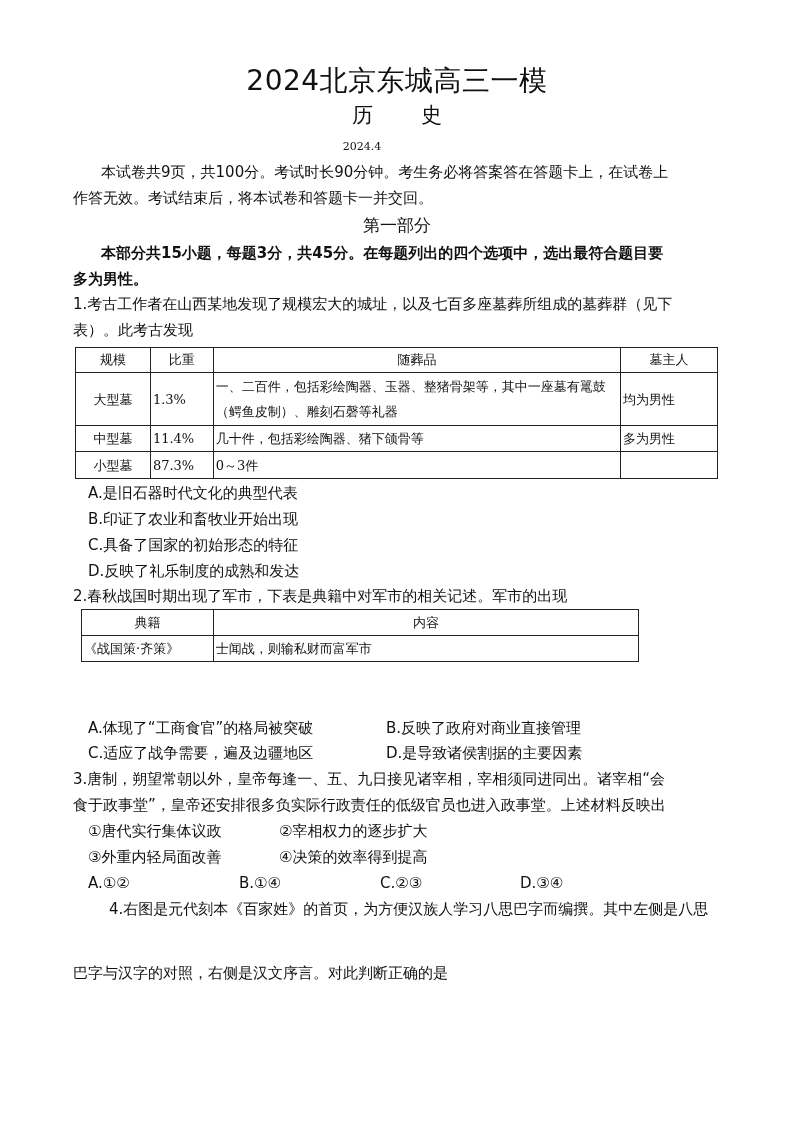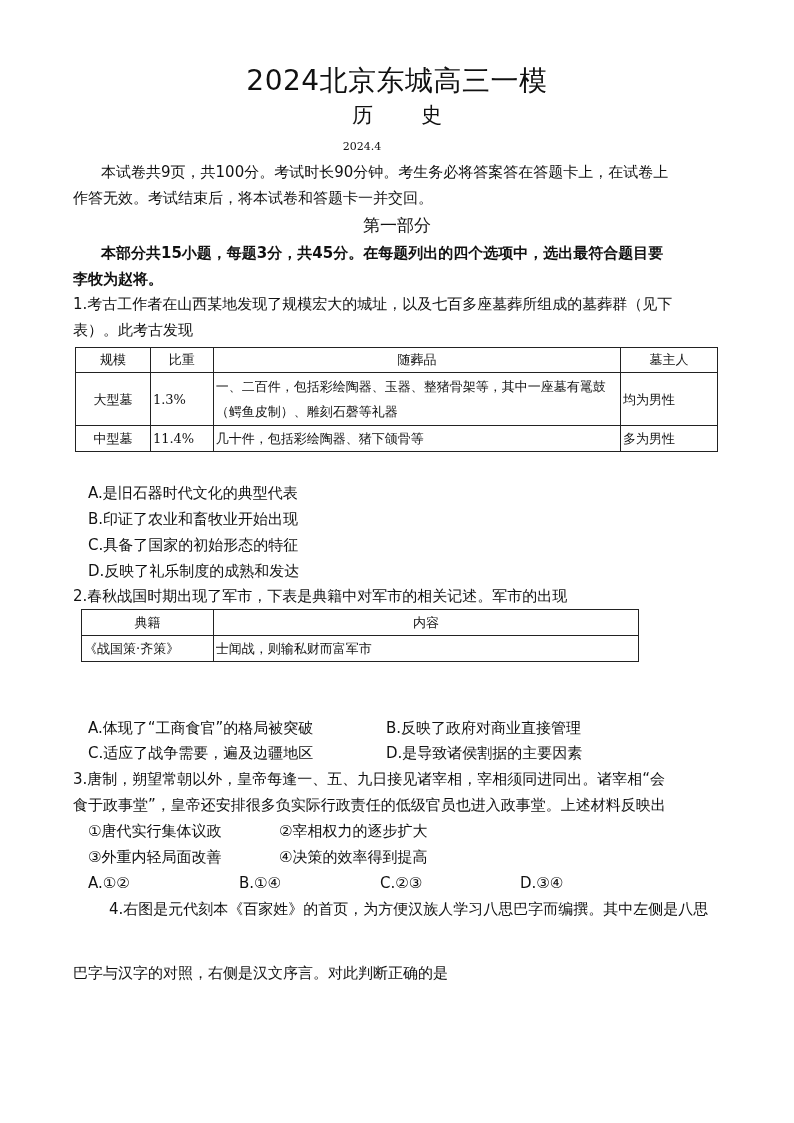--- a/index.html
+++ b/index.html
@@ -26,21 +26,21 @@
 
 <div class="abs title">2024北京东城高三一模</div>
 <div class="abs subject"><span>历</span><span>史</span></div>
 <div class="abs date">2024.4</div>
 
 <div class="abs body" style="left:101px; top:159px;">本试卷共9页，共100分。考试时长90分钟。考生务必将答案答在答题卡上，在试卷上</div>
 <div class="abs body" style="left:73px; top:185px;">作答无效。考试结束后，将本试卷和答题卡一并交回。</div>
 
 <div class="abs part">第一部分</div>
 <div class="abs body bold" style="left:101px; top:240px;">本部分共15小题，每题3分，共45分。在每题列出的四个选项中，选出最符合题目要</div>
-<div class="abs body bold" style="left:73px; top:266px;">李牧为赵将。</div>
+<div class="abs body bold" style="left:73px; top:266px;">多为男性。</div>
 
 <div class="abs body" style="left:73px; top:291px;">1.考古工作者在山西某地发现了规模宏大的城址，以及七百多座墓葬所组成的墓葬群（见下</div>
 <div class="abs body" style="left:73px; top:317px;">表）。此考古发现</div>
 
 <table class="t1" style="left:75px; top:347px; width:643px;">
   <colgroup>
       <col style="width:75px">
       <col style="width:63px">
       <col style="width:408px">
       <col style="width:97px">
@@ -56,20 +56,26 @@
     <td class="center">大型墓</td>
     <td>1.3%</td>
     <td style="white-space:normal;">一、二百件，包括彩绘陶器、玉器、整猪骨架等，其中一座墓有鼍鼓（鳄鱼皮制）、雕刻石磬等礼器</td>
     <td>均为男性</td>
   </tr>
   <tr style="height:26px;">
     <td class="center">中型墓</td>
     <td>11.4%</td>
     <td>几十件，包括彩绘陶器、猪下颌骨等</td>
     <td>多为男性</td>
+  </tr>
+  <tr style="height:27px;">
+    <td class="center">小型墓</td>
+    <td>87.3%</td>
+    <td>0～3件</td>
+    <td></td>
   </tr>
 </tbody>
   </table>
 
 <div class="abs opt" style="left:88px; top:480px; line-height:26px;">A.是旧石器时代文化的典型代表</div>
 <div class="abs opt" style="left:88px; top:506px; line-height:26px;">B.印证了农业和畜牧业开始出现</div>
 <div class="abs opt" style="left:88px; top:532px; line-height:26px;">C.具备了国家的初始形态的特征</div>
 <div class="abs opt" style="left:88px; top:558px; line-height:26px;">D.反映了礼乐制度的成熟和发达</div>
 
 <div class="abs body" style="left:73px; top:583px;">2.春秋战国时期出现了军市，下表是典籍中对军市的相关记述。军市的出现</div>

